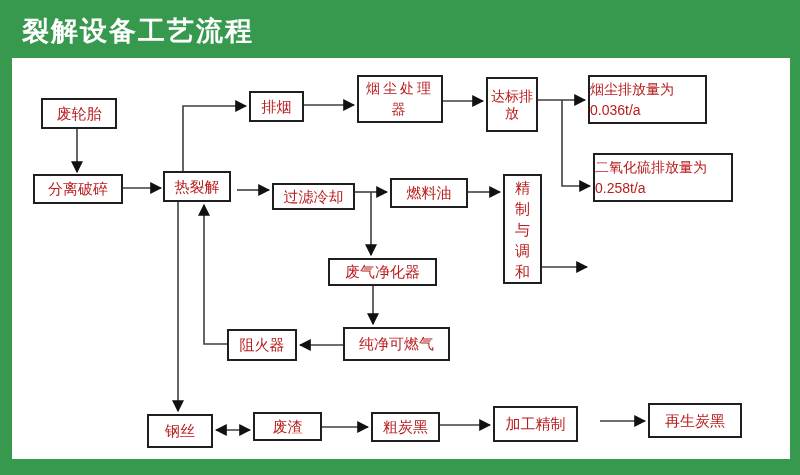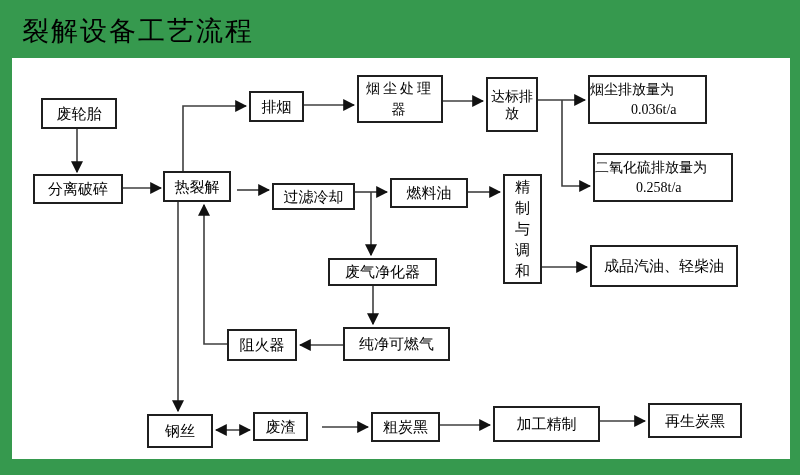--- a/index.html
+++ b/index.html
@@ -1,47 +1,47 @@
 <!DOCTYPE html>
 <html><head>
 <meta charset="utf-8">
 <style>
   html,body{margin:0;padding:0;}
   body{width:800px;height:475px;font-family:"Liberation Sans","DejaVu Sans",sans-serif;}
   .stage{position:relative;width:800px;height:475px;background:#36994E;overflow:hidden;}
   .canvas{position:absolute;left:12px;top:58px;width:778px;height:401px;background:#ffffff;}
-  .page-title{position:absolute;left:22px;top:13px;color:#000000;font-size:27px;font-weight:normal;letter-spacing:2px;}
+  .page-title{position:absolute;left:22px;top:13px;color:#ffffff;font-size:27px;font-weight:bold;letter-spacing:2px;}
   .edges{position:absolute;left:0;top:0;width:800px;height:475px;pointer-events:none;}
-  .node{position:absolute;box-sizing:border-box;background:#ffffff;border:2px solid #1f1f1f;color:#000000;
+  .node{position:absolute;box-sizing:border-box;background:#ffffff;border:2px solid #1f1f1f;color:#b91c1c;
         display:flex;flex-direction:column;align-items:center;justify-content:center;
-        font-size:15px;line-height:20px;text-align:center;font-family:Liberation Serif, serif;}
+        font-size:15px;line-height:20px;text-align:center;}
   .node .lbl{display:block;}
   .node.left-align{align-items:flex-start;text-align:left;padding-left:0;padding-right:4px;}
-  .node .val{display:block;font-size:14px;line-height:20px;margin-left:41px;}
+  .node .val{display:block;font-size:14px;line-height:20px;}
   .wrap-narrow{padding:4px 6px;}
   
   .n-waste-tire      {left:41px;  top:98px;  width:76px;  height:31px;}
   .n-separate-crush  {left:33px;  top:174px; width:90px;  height:30px;}
   .n-pyrolysis       {left:163px; top:171px; width:68px;  height:31px;}
   .n-smoke-exhaust   {left:249px; top:91px;  width:55px;  height:31px;}
   .n-dust-processor  {left:357px; top:75px;  width:86px;  height:48px;font-size:14px;letter-spacing:3px;line-height:21px;}
   .n-standard-emission{left:486px;top:77px;  width:52px;  height:55px;font-size:14px;line-height:17px;}
   .n-dust-emission   {left:588px; top:75px;  width:119px; height:49px;font-size:14px;line-height:21px;}
   .n-filter-cooling  {left:272px; top:183px; width:83px;  height:27px;}
   .n-fuel-oil        {left:390px; top:178px; width:78px;  height:30px;}
   .n-refine-blend    {left:503px; top:174px; width:39px;  height:110px;font-size:15px;line-height:21px;padding:2px 0;}
   .n-so2-emission    {left:593px; top:153px; width:140px; height:49px;font-size:14px;line-height:21px;}
   .n-gas-purifier    {left:328px; top:258px; width:109px; height:28px;}
   .n-finished-oil    {left:590px; top:245px; width:148px; height:42px;}
   .n-pure-gas        {left:343px; top:327px; width:107px; height:34px;}
   .n-flame-arrester  {left:227px; top:329px; width:70px;  height:32px;}
   .n-steel-wire      {left:147px; top:414px; width:66px;  height:34px;}
-  .n-waste-residue   {left:253px; top:412px; width:55px;  height:29px;}
+  .n-waste-residue   {left:253px; top:412px; width:69px;  height:29px;}
   .n-crude-carbon    {left:371px; top:412px; width:69px;  height:30px;}
-  .n-process-refine  {left:493px; top:406px; width:107px; height:36px;}
+  .n-process-refine  {left:493px; top:406px; width:85px; height:36px;}
   .n-regen-carbon    {left:648px; top:403px; width:94px;  height:35px;}
   .vtext{white-space:pre-line;}
 </style>
 </head>
 <body>
 
 <div class="stage">
   <div class="page-title">裂解设备工艺流程</div>
   <div class="canvas"></div>
 
@@ -79,23 +79,20 @@
 与
 调
 和</span>
   </div>
   <div class="node n-so2-emission left-align">
     <span class="lbl">二氧化硫排放量为</span>
     <span class="val">0.258t/a</span>
   </div>
   <div class="node n-gas-purifier">
     <span class="lbl">废气净化器</span>
-  </div>
-  <div class="node n-finished-oil">
-    <span class="lbl">成品汽油、轻柴油</span>
   </div>
   <div class="node n-pure-gas">
     <span class="lbl">纯净可燃气</span>
   </div>
   <div class="node n-flame-arrester">
     <span class="lbl">阻火器</span>
   </div>
   <div class="node n-steel-wire">
     <span class="lbl">钢丝</span>
   </div>

